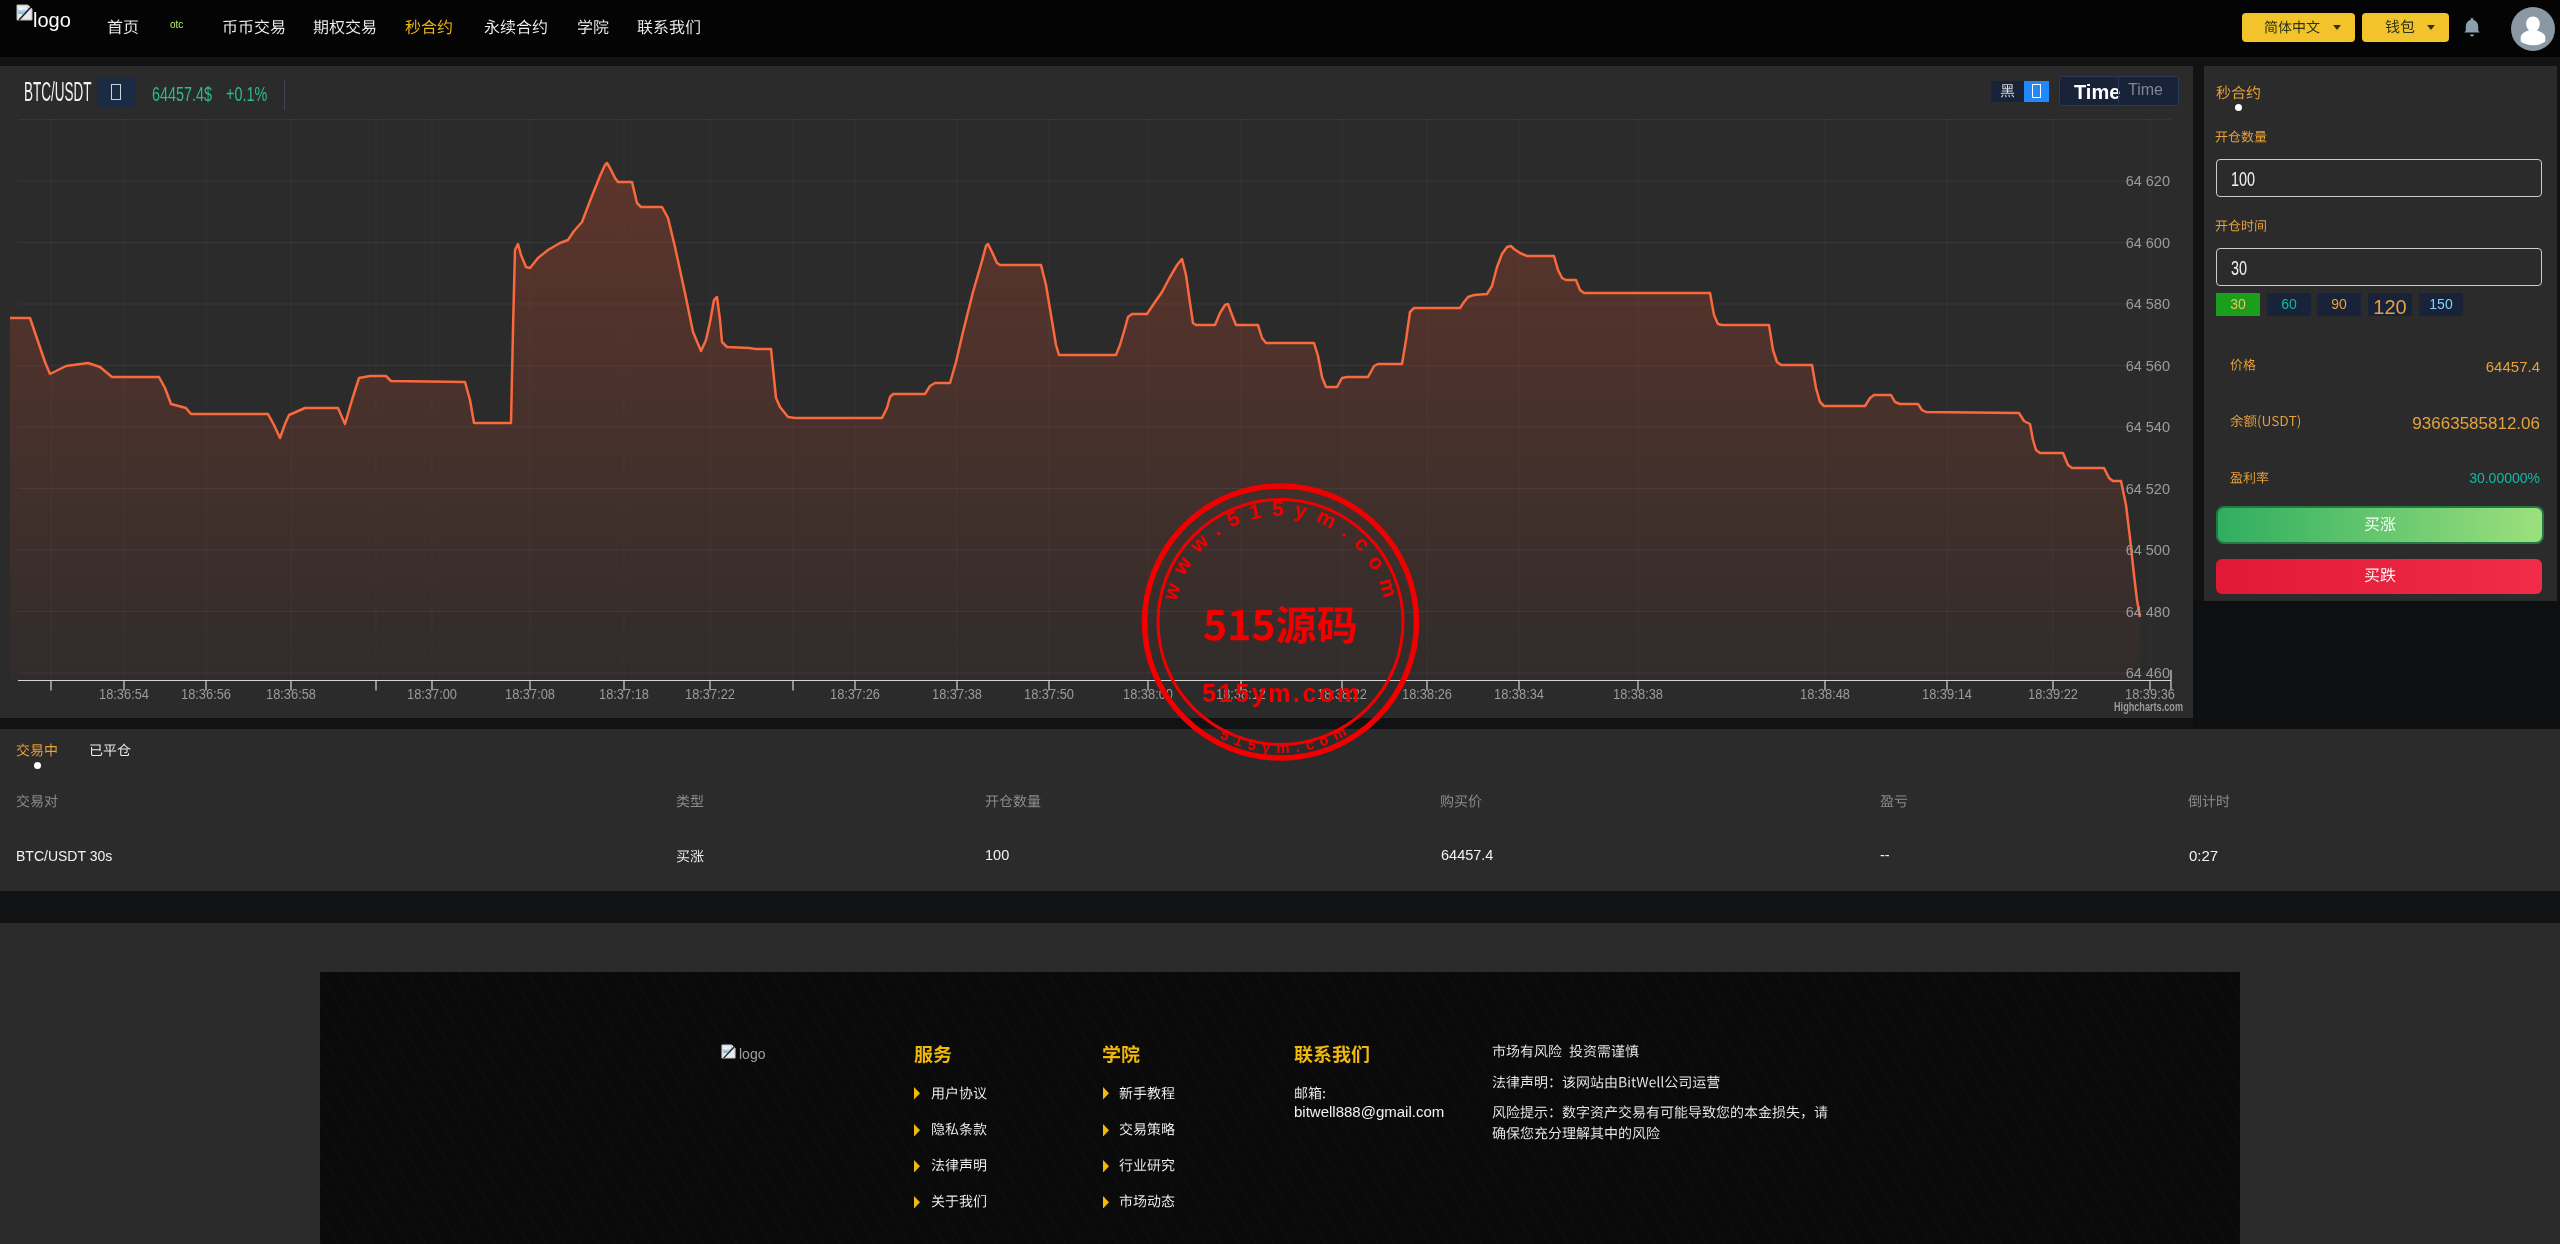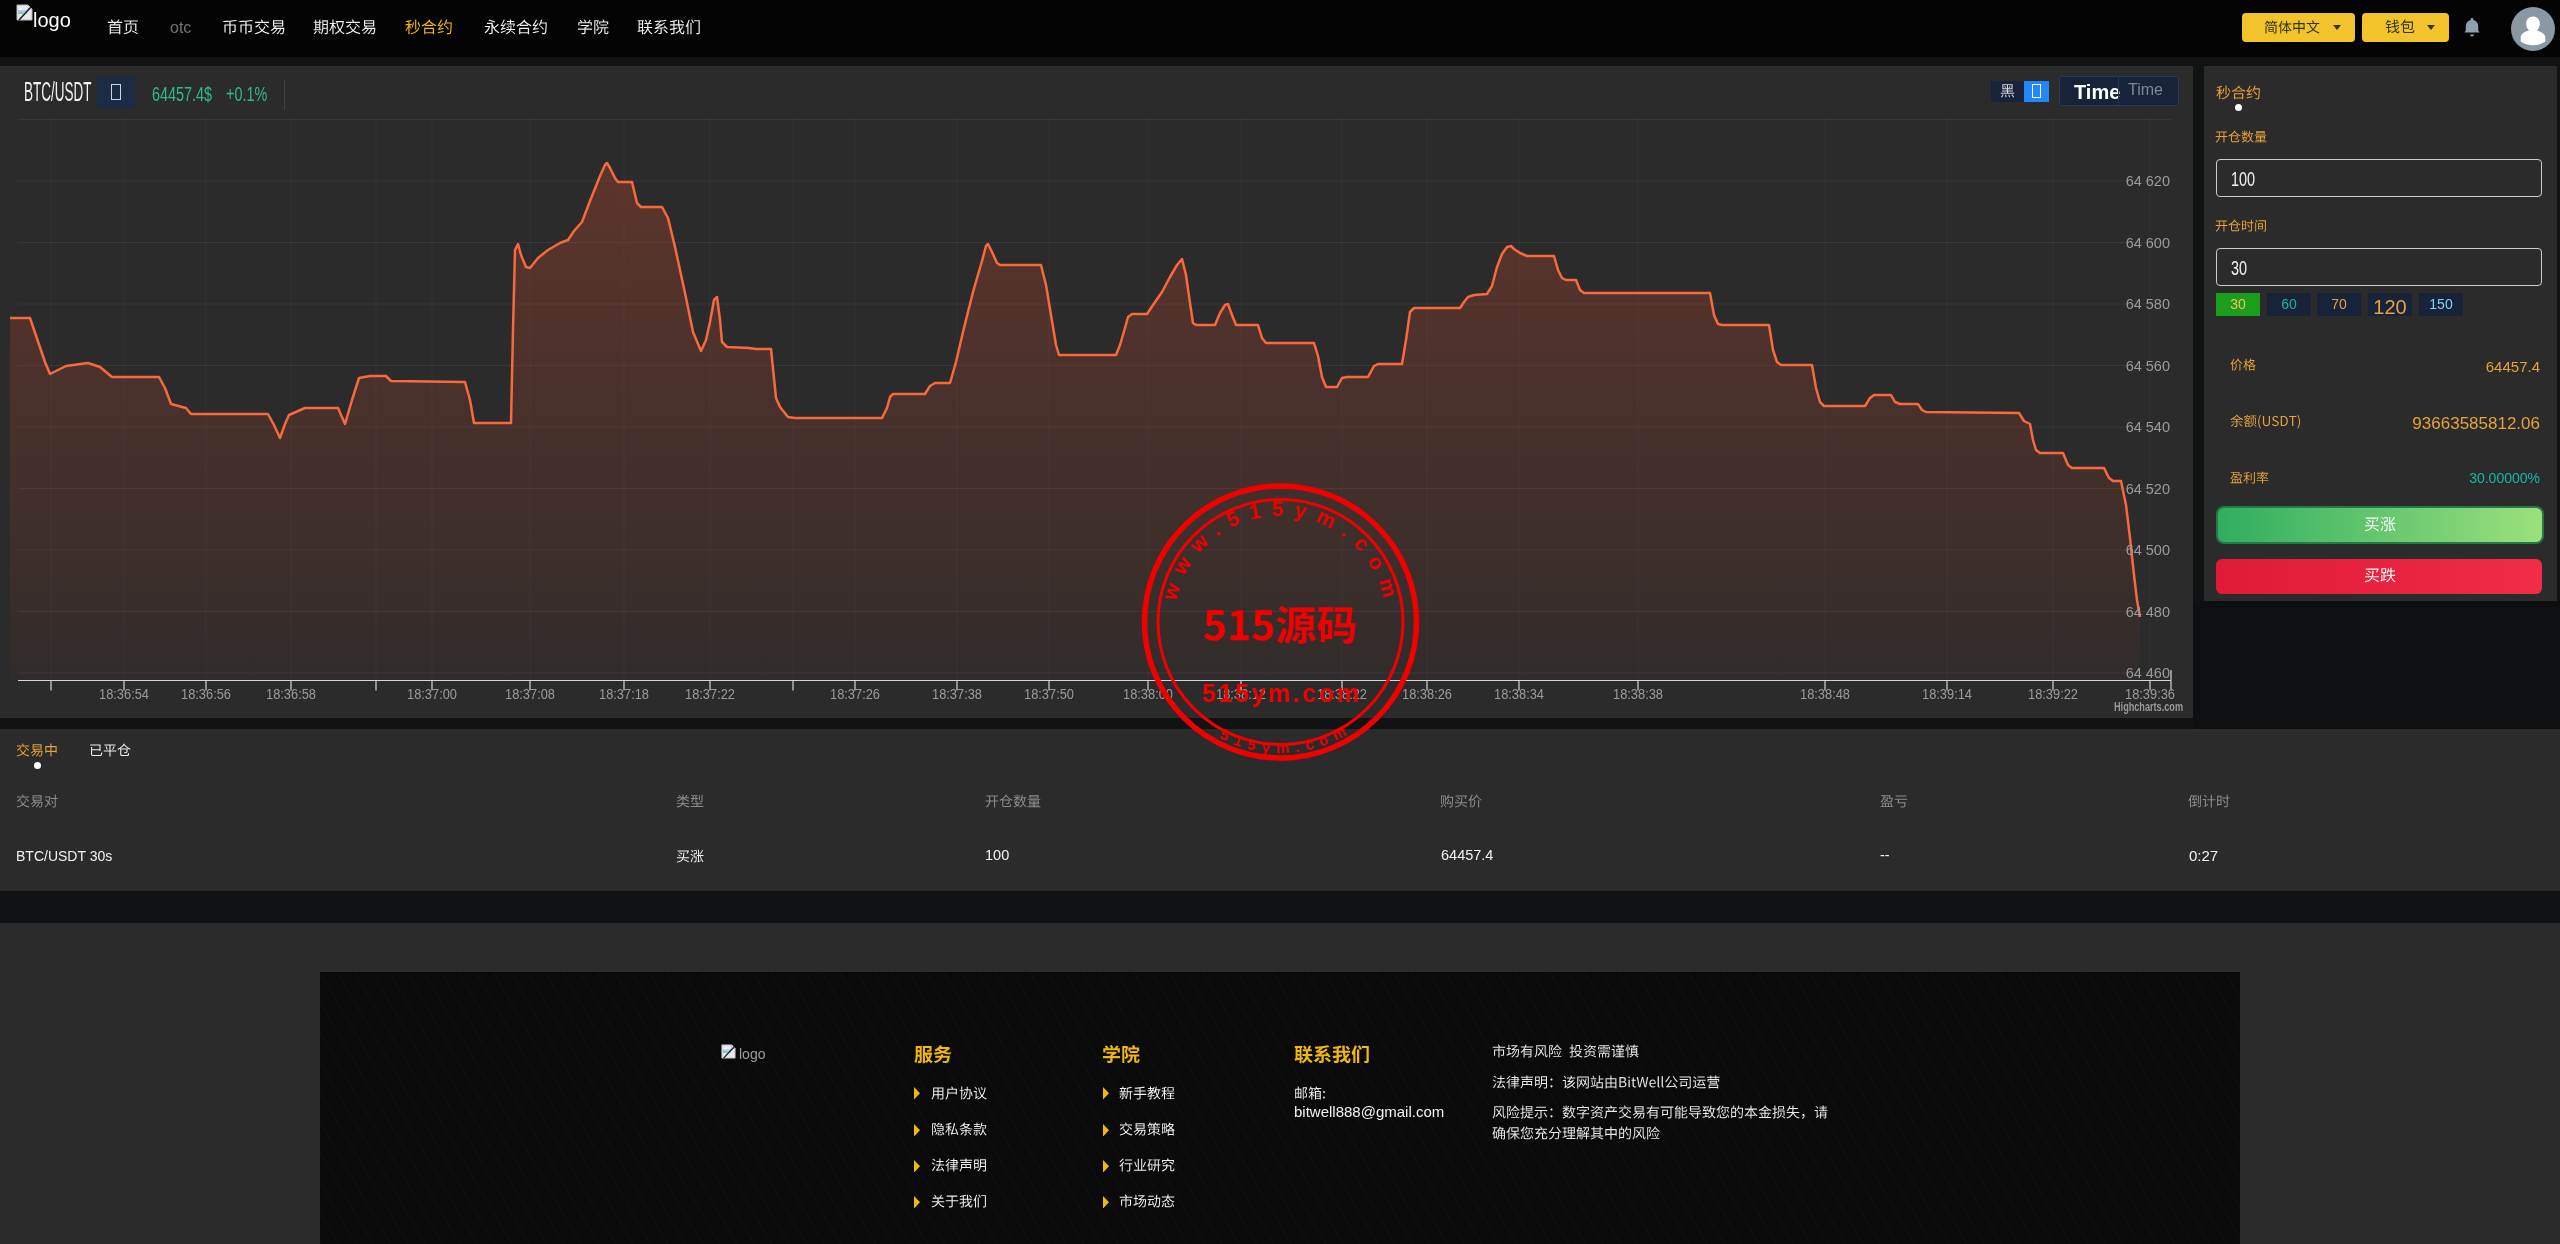--- a/index.html
+++ b/index.html
@@ -166,21 +166,21 @@
 <path d="M2 6h9v4H2z" fill="#aecbfa"></path>
 <path d="M2 10c2-3 4-3 6 0z" fill="#81c995"></path>
 <circle cx="5" cy="5" r="1.3" fill="#fff"></circle>
 <path d="M15 3L3 16" stroke="#202124" stroke-width="1.6"></path>
 </svg>
 <div style="position:absolute;top:10.0px;font-size:20px;line-height:1;color:#fff;white-space:nowrap;left:33.0px;">logo</div>
 <svg style="position:absolute;left:107.0px;top:19.5px;overflow:visible;" width="32.0" height="16" viewBox="0 -812 2000 1000" fill="#eef0f2">
     <use href="#g0" x="0"></use>
     <use href="#g1" x="1000"></use>
   </svg>
-<div style="position:absolute;top:20.4px;font-size:16px;line-height:1;color:#737373;white-space:nowrap;left:170.0px;">otc</div>
+<div style="position:absolute;top:20.4px;font-size:10px;line-height:1;color:#bef264;white-space:nowrap;left:170.0px;">otc</div>
 <svg style="position:absolute;left:222.0px;top:19.5px;overflow:visible;" width="64.0" height="16" viewBox="0 -812 4000 1000" fill="#eef0f2">
     <use href="#g2" x="0"></use>
     <use href="#g2" x="1000"></use>
     <use href="#g3" x="2000"></use>
     <use href="#g4" x="3000"></use>
   </svg>
 <svg style="position:absolute;left:313.0px;top:19.5px;overflow:visible;" width="64.0" height="16" viewBox="0 -812 4000 1000" fill="#eef0f2">
     <use href="#g5" x="0"></use>
     <use href="#g6" x="1000"></use>
     <use href="#g3" x="2000"></use>
@@ -364,21 +364,21 @@
     <use href="#g29" x="2000"></use>
     <use href="#g30" x="3000"></use>
   </svg>
 <div class="abs" style="left:2216px;top:248px;width:326px;height:38px;border:1px solid #c9ccd4;border-radius:4px"></div>
 <div style="position:absolute;top:257.8px;font-size:20px;line-height:1;color:#f2f2f2;white-space:nowrap;left:2231.0px;transform:scaleX(0.72);transform-origin:left top;">30</div>
 <div class="abs" style="left:2216px;top:293px;width:44px;height:23px;background:#1b9e1b"></div>
 <div style="position:absolute;top:297.3px;font-size:14px;line-height:1;color:#f0c060;white-space:nowrap;left:2238.0px;transform:translateX(-50%);">30</div>
 <div class="abs" style="left:2267px;top:293px;width:44px;height:23px;background:#182238"></div>
 <div style="position:absolute;top:297.3px;font-size:14px;line-height:1;color:#14b8a6;white-space:nowrap;left:2289.0px;transform:translateX(-50%);">60</div>
 <div class="abs" style="left:2317px;top:293px;width:44px;height:23px;background:#182238"></div>
-<div style="position:absolute;top:297.3px;font-size:14px;line-height:1;color:#e6a23c;white-space:nowrap;left:2339.0px;transform:translateX(-50%);">70</div>
+<div style="position:absolute;top:297.3px;font-size:14px;line-height:1;color:#e6a23c;white-space:nowrap;left:2339.0px;transform:translateX(-50%);">90</div>
 <div class="abs" style="left:2368px;top:293px;width:44px;height:23px;background:#182238"></div>
 <div style="position:absolute;top:297.3px;font-size:20px;line-height:1;color:#e6a23c;white-space:nowrap;left:2390.0px;transform:translateX(-50%);">120</div>
 <div class="abs" style="left:2419px;top:293px;width:44px;height:23px;background:#182238"></div>
 <div style="position:absolute;top:297.3px;font-size:14px;line-height:1;color:#7dd3fc;white-space:nowrap;left:2441.0px;transform:translateX(-50%);">150</div>
 <svg style="position:absolute;left:2230.0px;top:358.8px;overflow:visible;" width="26.0" height="13" viewBox="0 -812 2000 1000" fill="#e6a23c">
     <use href="#g31" x="0"></use>
     <use href="#g32" x="1000"></use>
   </svg>
 <div style="position:absolute;top:358.5px;font-size:15px;line-height:1;color:#e6a23c;white-space:nowrap;right:20.0px;">64457.4</div>
 <svg style="position:absolute;left:2230.0px;top:415.0px;overflow:visible;" width="71.3" height="13.5" viewBox="0 -812 5280 1000" fill="#e6a23c">

